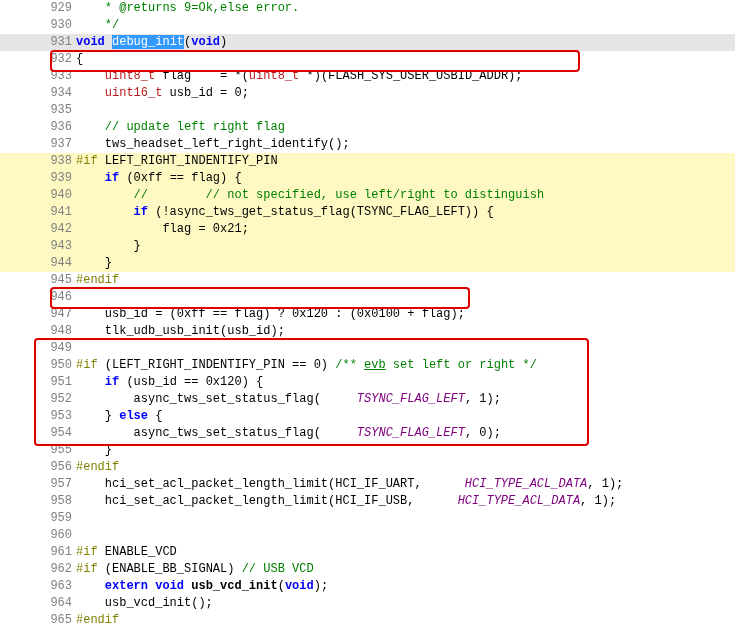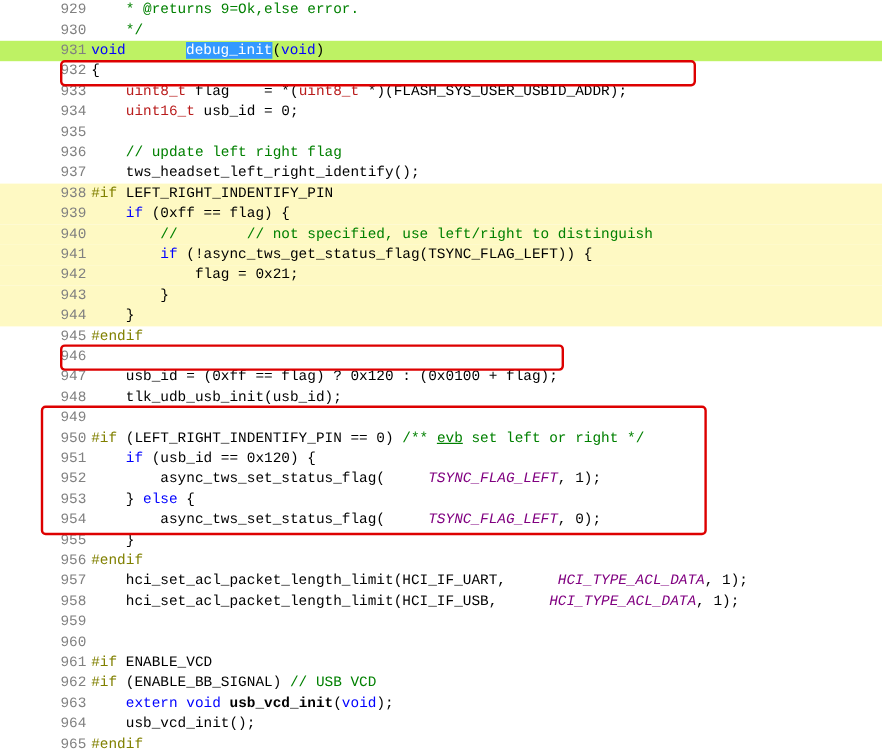--- a/index.html
+++ b/index.html
@@ -21,27 +21,27 @@
     text-align: right;
     color: #808080;
     padding-right: 4px;
     user-select: none;
   }
   .code {
     flex: 1;
     position: relative;
   }
   .comment { color: #008000; }
-  .keyword { color: #0000ff; font-weight: normal;}
+  .keyword { color: #0000ff; font-weight: bold;}
   .type    { color: #b91c1c; }
   .preproc { color: #808000; }
   .macro   { color: #800080; font-style: italic; margin-left: 36px; }
   .func    { color: #000; font-weight: bold; margin-top: 35px; }
-  .cursor-line { background: #bef264; }
-  .sel { background: #3399ff; color: #fff; margin-left: 43px; }
+  .cursor-line { background: #e5e5e5; }
+  .sel { background: #3399ff; color: #fff; }
   .inactive-block { background: #fef9c3; }
   .box {
     position: absolute;
     border: 2px solid #dd0000;
     border-radius: 4px;
     pointer-events: none;
   }
   .box1 { left: 50px; top: 50px;  width: 530px; height: 22px; }
   .box2 { left: 50px; top: 287px; width: 420px; height: 22px; }
   .box3 { left: 34px; top: 338px; width: 555px; height: 108px; }

